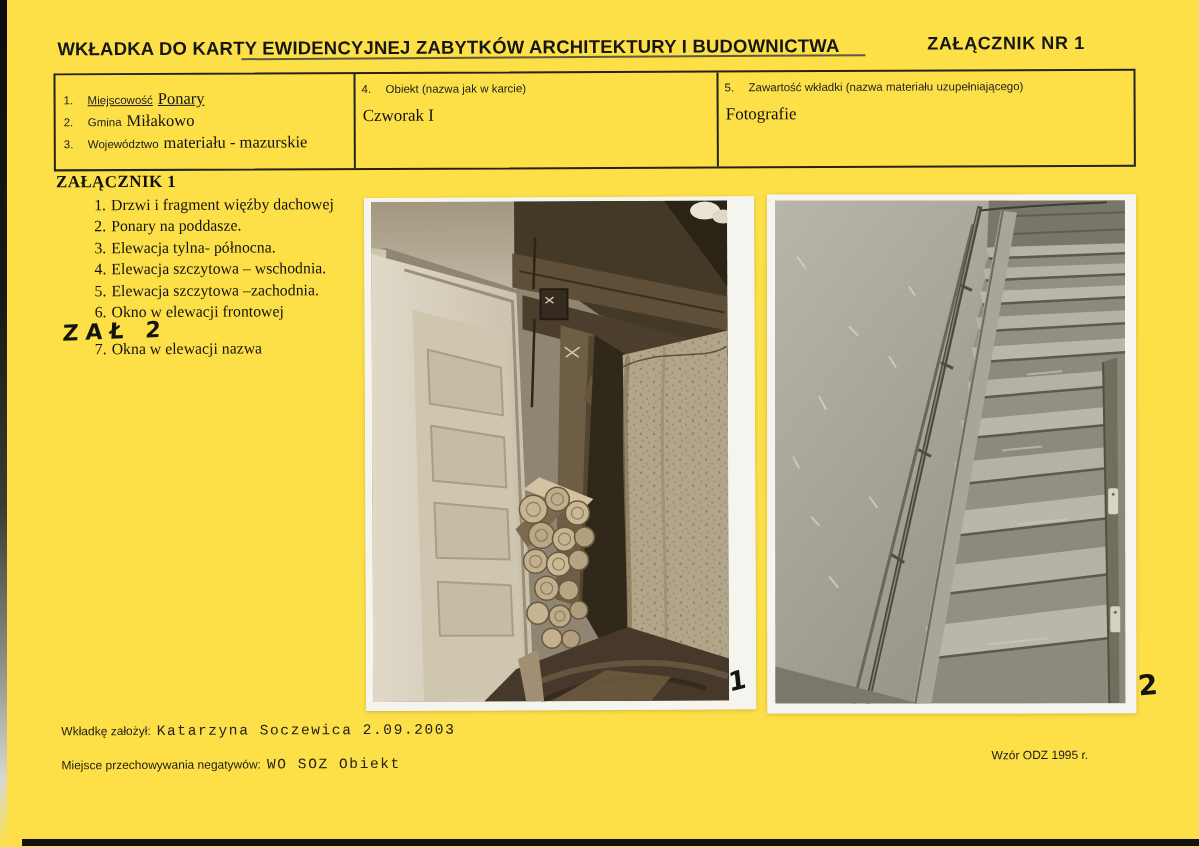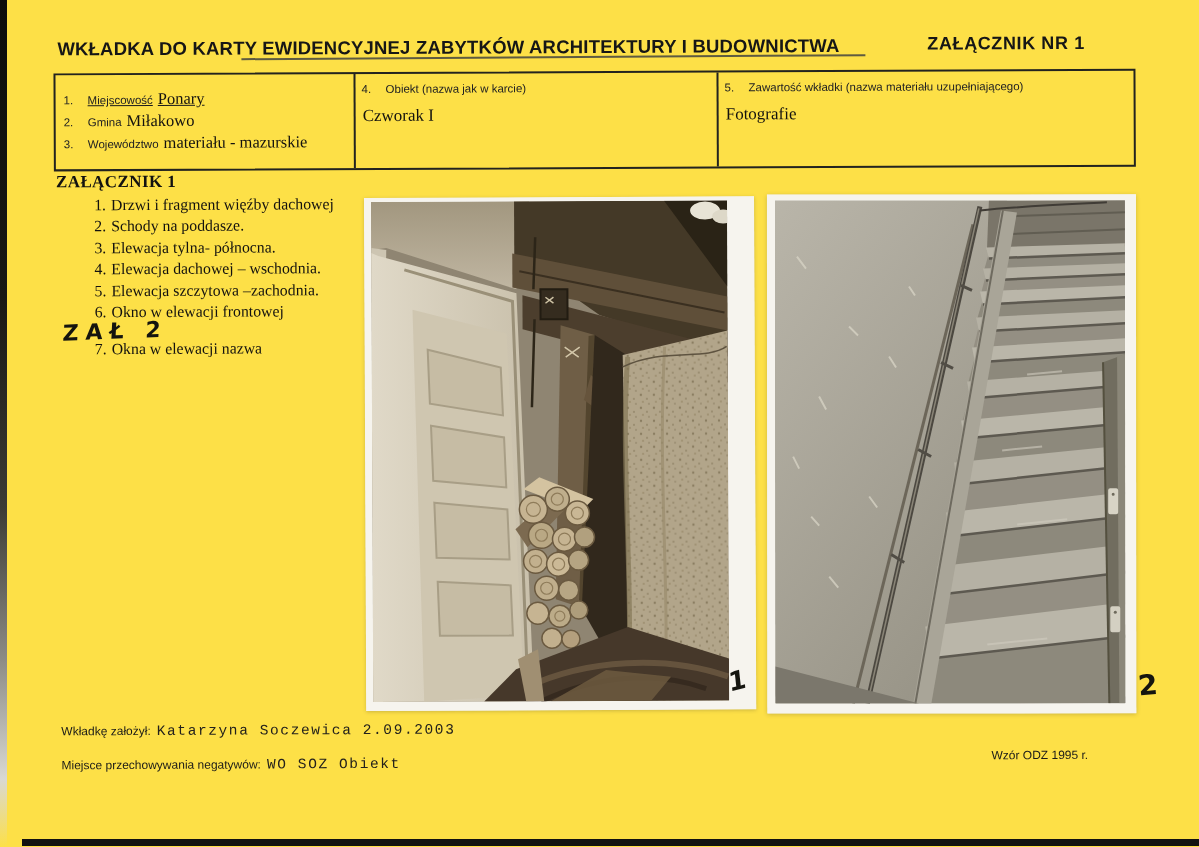--- a/index.html
+++ b/index.html
@@ -128,27 +128,27 @@
         <div class="cell-value">Fotografie</div>
       </div>
     </div>
 
     <div class="att-section">
       <div class="att-heading">ZAŁĄCZNIK 1</div>
       <div class="att-item">
         <span class="att-no">1.</span><span class="att-text">Drzwi i fragment więźby dachowej</span>
       </div>
       <div class="att-item">
-        <span class="att-no">2.</span><span class="att-text">Schody na poddasze.</span>
+        <span class="att-no">2.</span><span class="att-text">Ponary na poddasze.</span>
       </div>
       <div class="att-item">
         <span class="att-no">3.</span><span class="att-text">Elewacja tylna- północna.</span>
       </div>
       <div class="att-item">
-        <span class="att-no">4.</span><span class="att-text">Elewacja dachowej – wschodnia.</span>
+        <span class="att-no">4.</span><span class="att-text">Elewacja szczytowa – wschodnia.</span>
       </div>
       <div class="att-item">
         <span class="att-no">5.</span><span class="att-text">Elewacja szczytowa –zachodnia.</span>
       </div>
       <div class="att-item">
         <span class="att-no">6.</span><span class="att-text">Okno w elewacji frontowej</span>
       </div>
       <div class="handwritten-note">ZAŁ 2</div>
       <div class="att-item">
         <span class="att-no">7.</span><span class="att-text">Okna w elewacji nazwa</span>

